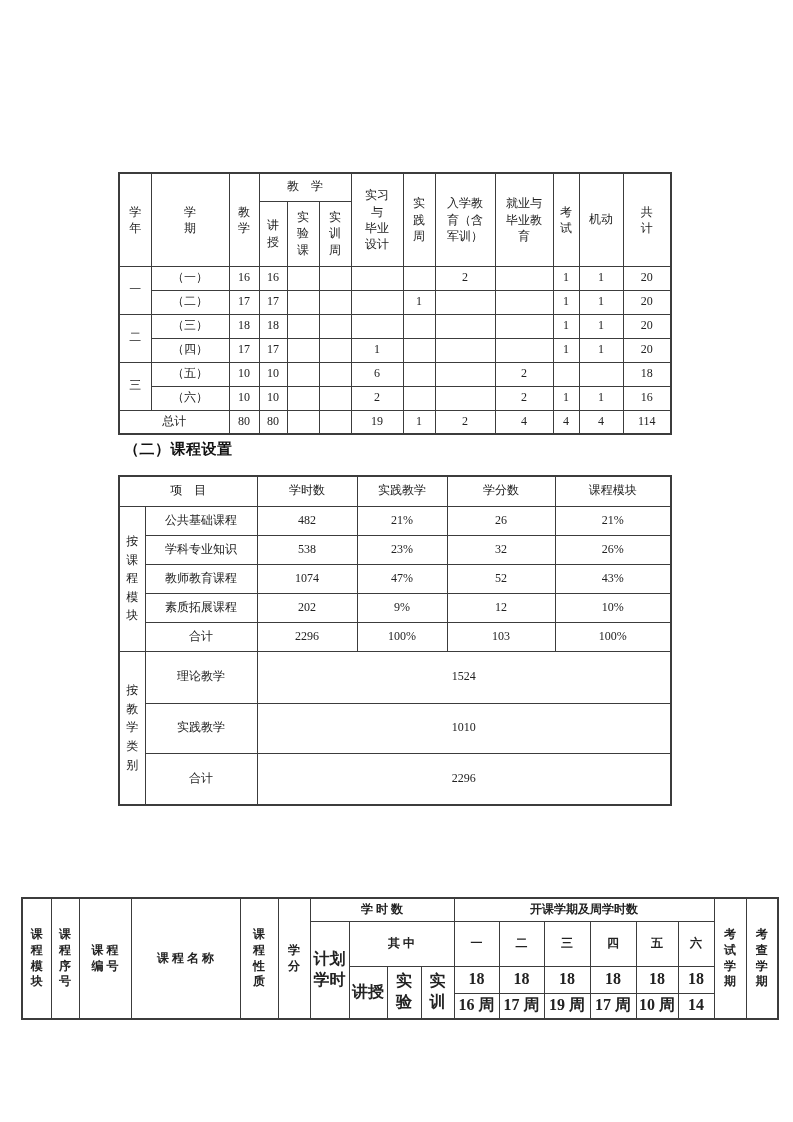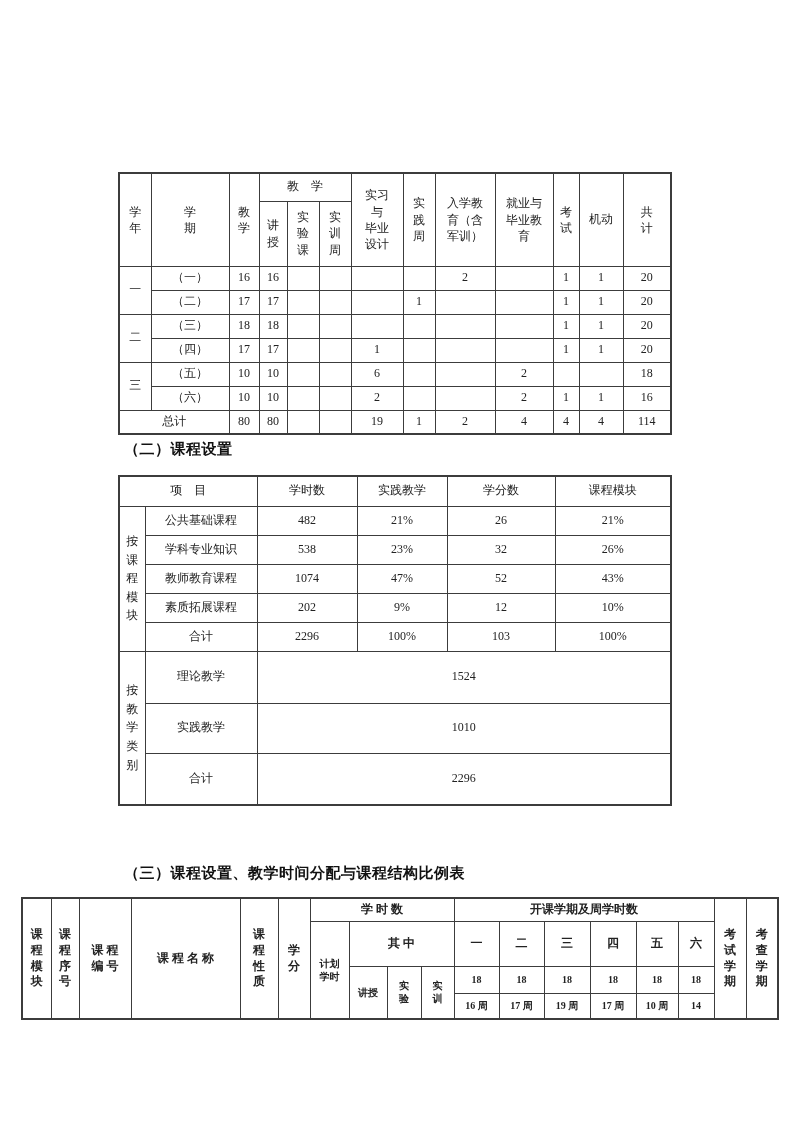--- a/index.html
+++ b/index.html
@@ -38,21 +38,21 @@
   #t2 tr.tr3 { height:52px; }
   #t2 td.vlab { line-height:1.55; }
 
   
   #t3 { left:21px; top:897px; width:756px; }
   #t3 tr.r1 { height:23px; }
   #t3 tr.r2 { height:45px; }
   #t3 tr.r3 { height:27px; }
   #t3 tr.r4 { height:26px; }
   #t3 td { font-size:12px;font-weight:bold; }
-  #t3 td.fs11 { font-size:10px; }
+  #t3 td.fs11 { font-size:16px; }
   #t3 td.vlab { line-height:1.3; }
 </style>
 </head>
 <body>
 
 <div class="page">
 
   <table id="t1" class="outer">
     <colgroup>
       <col style="width:32px">
@@ -283,21 +283,20 @@
       <td>实践教学</td>
       <td colspan="4">1010</td>
     </tr>
     <tr class="tr3">
       <td>合计</td>
       <td colspan="4">2296</td>
     </tr>
   </tbody>
     </table>
 
-  <div id="title3" class="sec-title">（三）课程设置、教学时间分配与课程结构比例表</div>
 
   <table id="t3" class="outer">
     <colgroup>
       <col style="width:29px">
         <col style="width:28px">
         <col style="width:52px">
         <col style="width:109px">
       <col style="width:38px">
         <col style="width:32px">
         <col style="width:39px">

